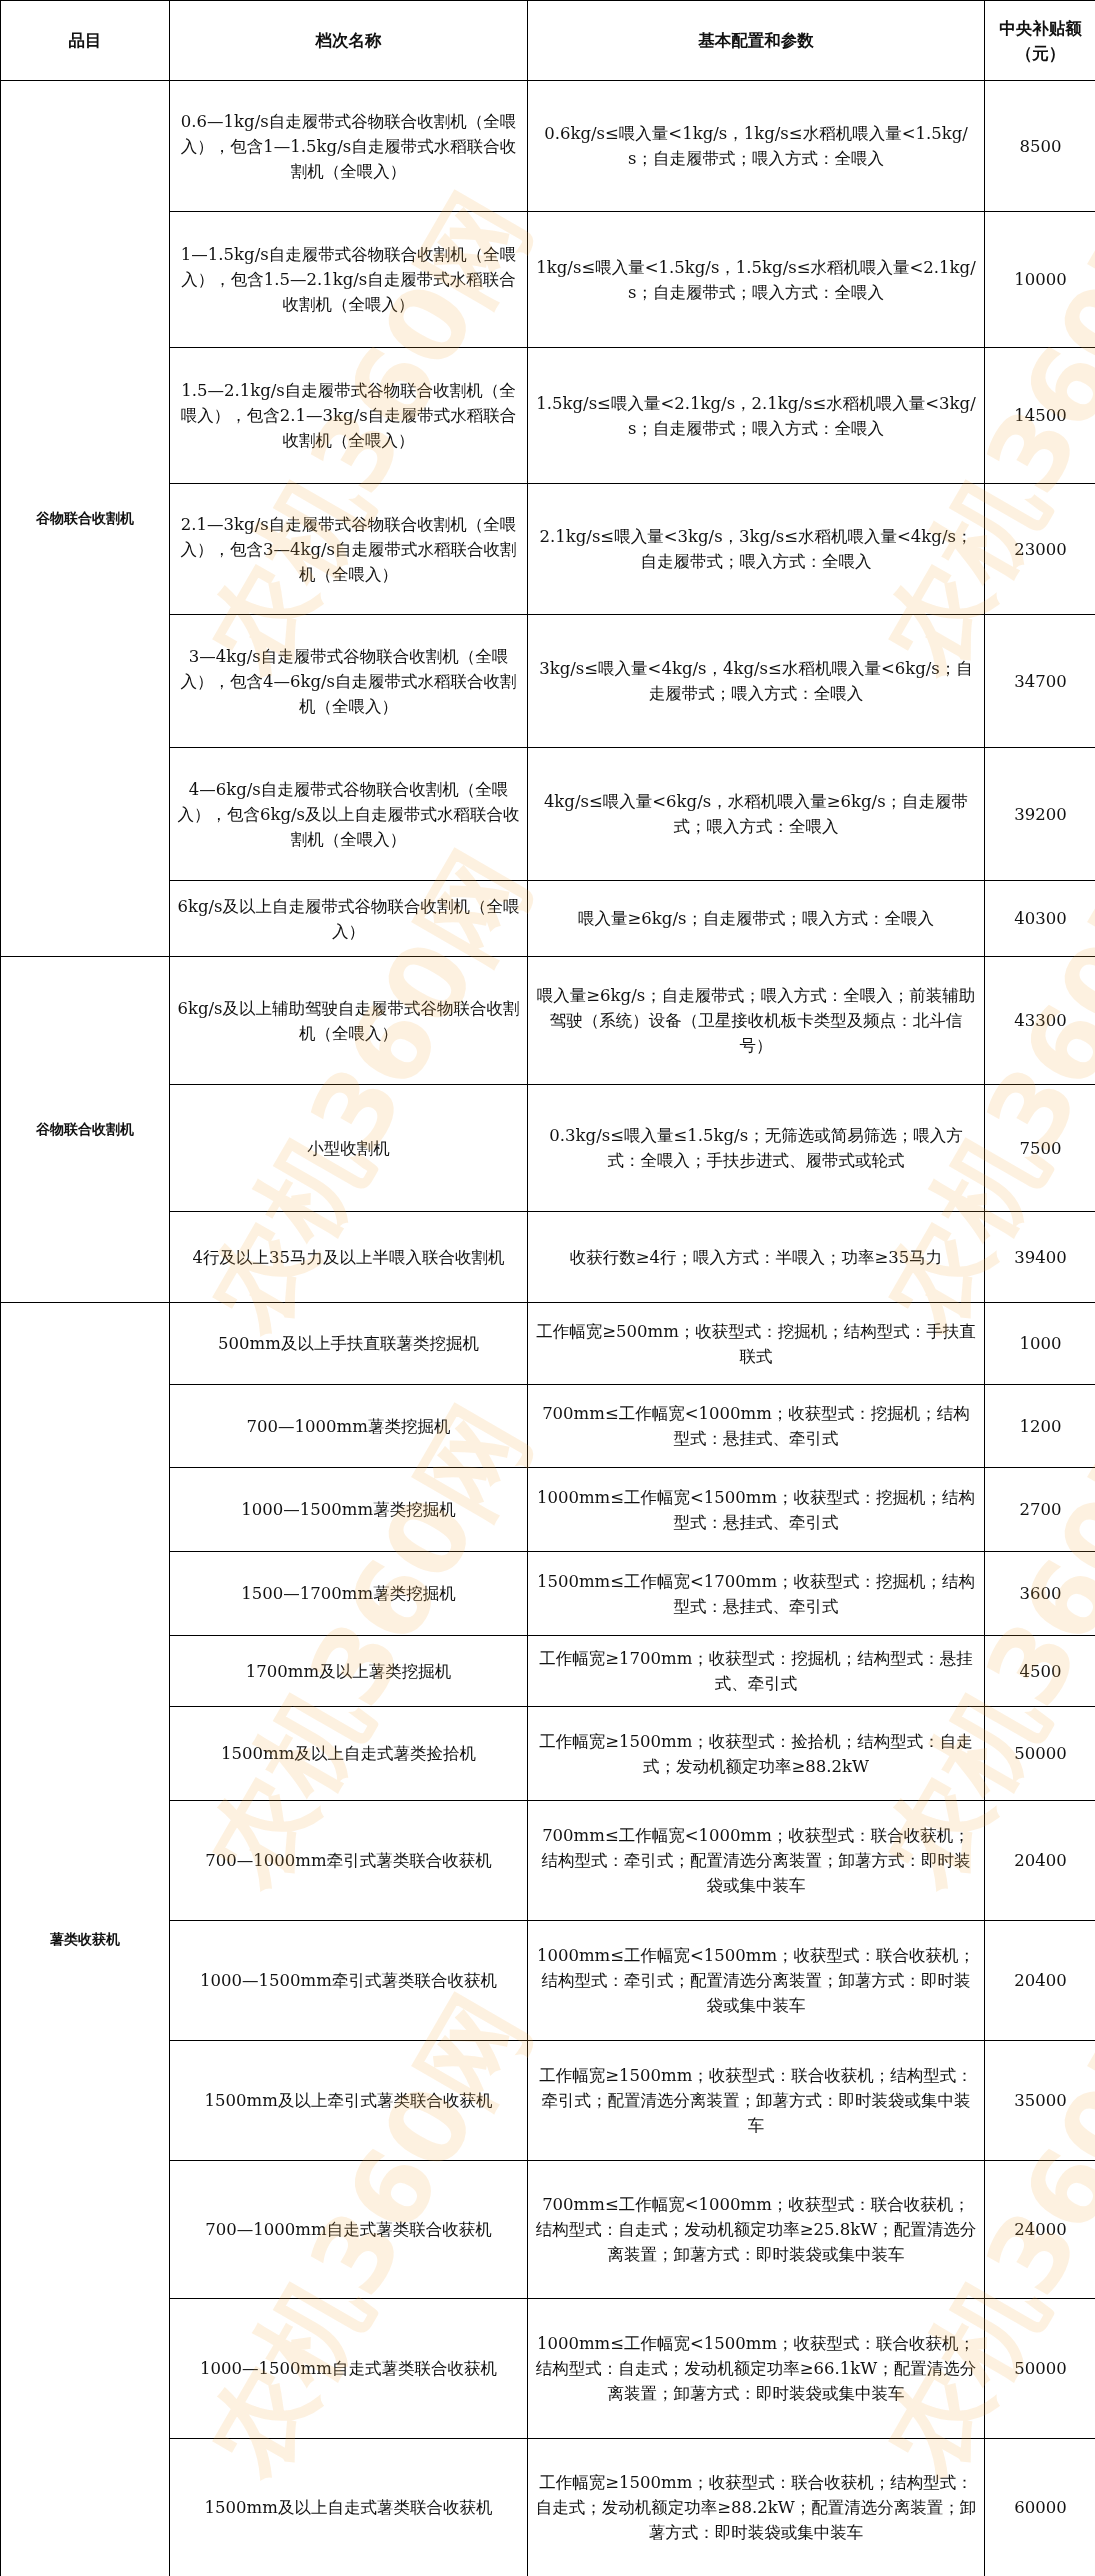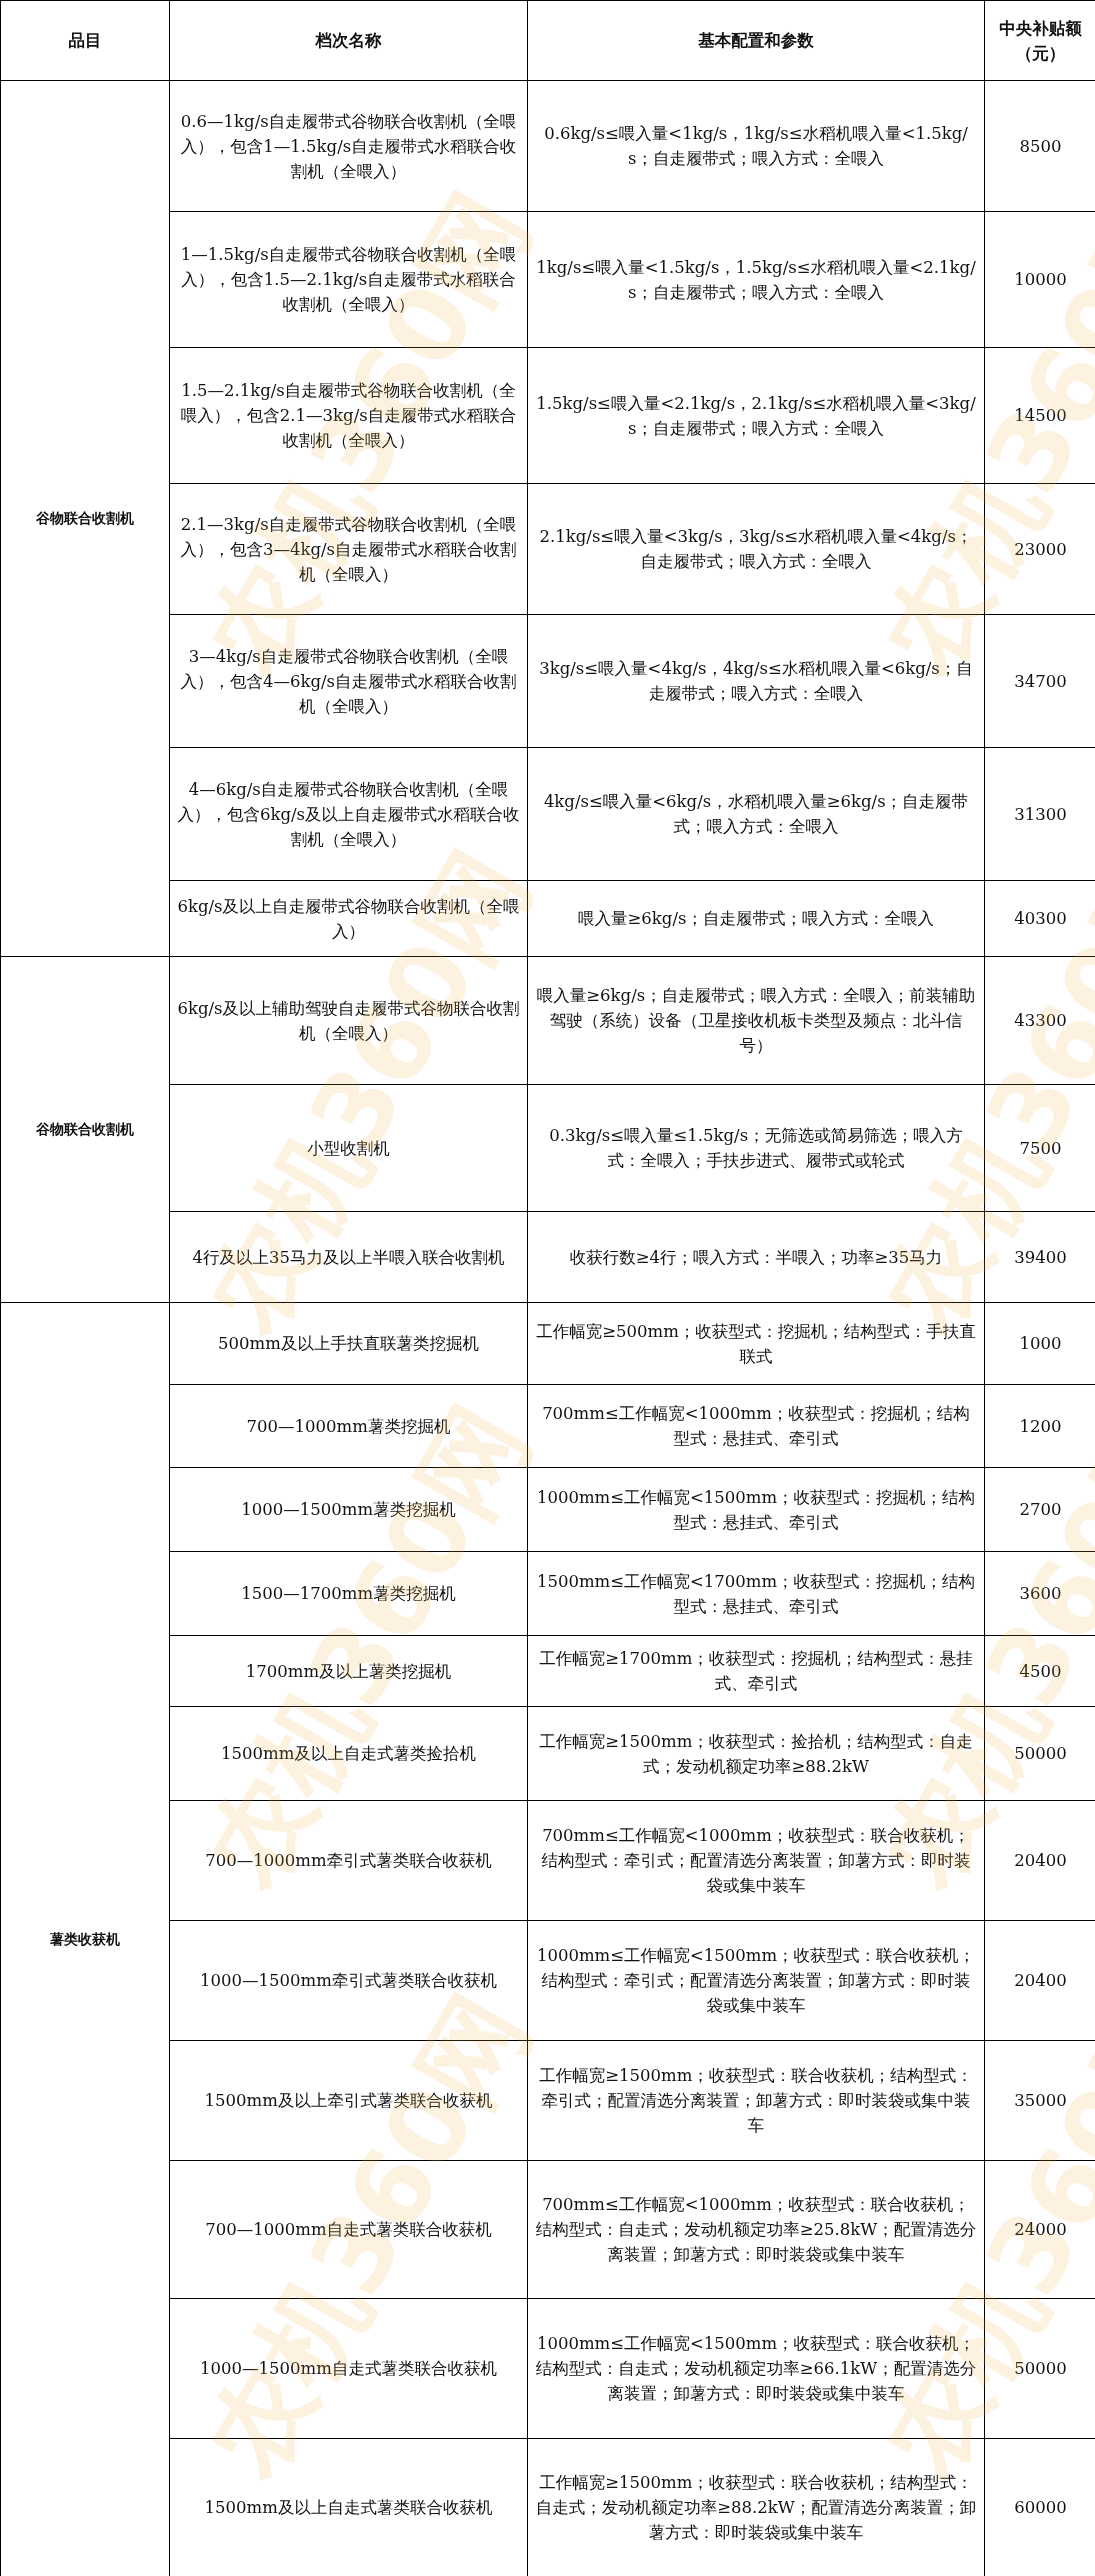--- a/index.html
+++ b/index.html
@@ -58,21 +58,21 @@
       <td class="amt">23000</td>
     </tr>
     <tr style="height:133px">
       <td>3—4kg/s自走履带式谷物联合收割机（全喂入），包含4—6kg/s自走履带式水稻联合收割机（全喂入）</td>
       <td>3kg/s≤喂入量&lt;4kg/s，4kg/s≤水稻机喂入量&lt;6kg/s；自走履带式；喂入方式：全喂入</td>
       <td class="amt">34700</td>
     </tr>
     <tr style="height:133px">
       <td>4—6kg/s自走履带式谷物联合收割机（全喂入），包含6kg/s及以上自走履带式水稻联合收割机（全喂入）</td>
       <td>4kg/s≤喂入量&lt;6kg/s，水稻机喂入量≥6kg/s；自走履带式；喂入方式：全喂入</td>
-      <td class="amt">31300</td>
+      <td class="amt">39200</td>
     </tr>
     <tr style="height:76px">
       <td>6kg/s及以上自走履带式谷物联合收割机（全喂入）</td>
       <td>喂入量≥6kg/s；自走履带式；喂入方式：全喂入</td>
       <td class="amt">40300</td>
     </tr>
 
     <tr style="height:128px">
       <td class="cat" rowspan="3">谷物联合收割机</td>
       <td>6kg/s及以上辅助驾驶自走履带式谷物联合收割机（全喂入）</td>

